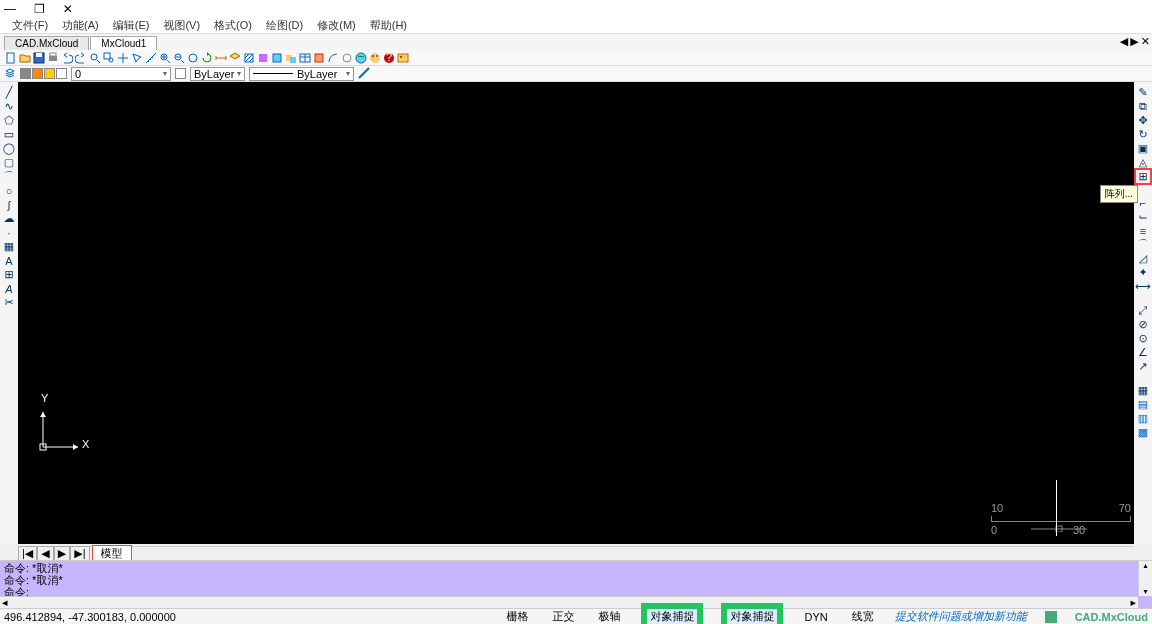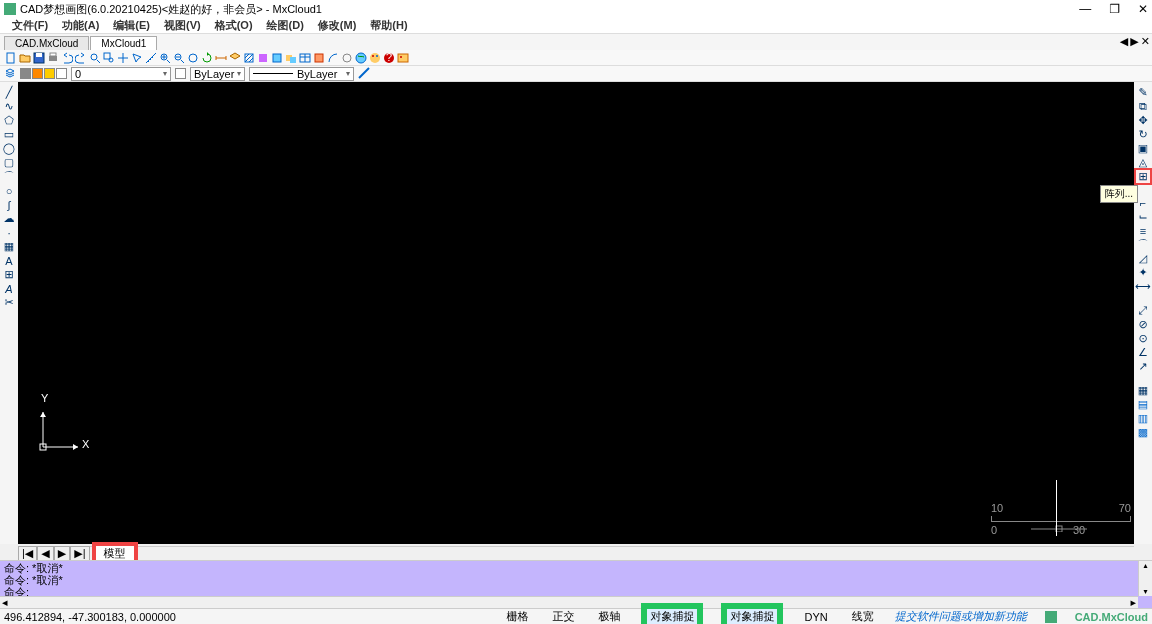--- a/index.html
+++ b/index.html
@@ -3,21 +3,21 @@
 <meta charset="utf-8">
 <style>
 * { margin:0; padding:0; box-sizing:border-box; font-family:"Microsoft YaHei",SimSun,sans-serif; font-size:11px; }
 body { background:#f0f0f0; width:1152px; height:624px; overflow:hidden; position:relative; }
 .titlebar { height:18px; background:#fff; display:flex; align-items:center; padding:0 4px; justify-content:space-between; }
 .titlebar .left { display:flex; align-items:center; gap:4px; }
 .titlebar .app-icon { width:12px; height:12px; background:#4a7; display:inline-block; }
 .titlebar .controls { display:flex; gap:18px; }
 .titlebar .controls span { cursor:pointer; font-size:12px; }
 .menubar { height:16px; background:#fff; display:flex; align-items:center; padding:0 6px; gap:2px; border-bottom:1px solid #ddd; }
-.menubar span { padding:0 6px; color:#333; cursor:pointer;font-weight:bold; }
+.menubar span { padding:0 6px; color:#333; cursor:pointer; }
 .tabbar { height:16px; background:#f5f5f5; display:flex; align-items:flex-end; padding:0 4px; position:relative; }
 .tabbar .tab { padding:1px 10px; border:1px solid #aaa; border-bottom:none; background:#fff; margin-right:1px; font-size:10px; cursor:pointer; }
 .tabbar .tab.inactive { background:#e8e8e8; }
 .tabbar .rbuttons { position:absolute; right:2px; top:1px; display:flex; gap:2px; font-size:9px; }
 .toolbar1 { height:16px; background:#f8f8f8; display:flex; align-items:center; padding:0 4px; gap:1px; border-bottom:1px solid #ddd; }
 .toolbar1 .tbtn { width:13px; height:13px; display:inline-flex; align-items:center; justify-content:center; cursor:pointer; }
 .toolbar1 .tbtn svg { width:12px; height:12px; }
 .toolbar2 { height:16px; background:#f8f8f8; display:flex; align-items:center; padding:0 4px; gap:4px; border-bottom:1px solid #ddd; }
 .toolbar2 .swatches { display:flex; gap:1px; }
 .toolbar2 .sw { width:11px; height:11px; border:1px solid #888; cursor:pointer; }
@@ -33,42 +33,38 @@
 .scale { position:absolute; right:21px; bottom:8px; color:#999; font-size:8px; }
 .scale .bar { width:140px; height:6px; border:1px solid #888; border-top:none; margin:2px 0; }
 .scale .labels { display:flex; justify-content:space-between; width:140px; }
 .right-tools { width:18px; background:#f5f5f5; display:flex; flex-direction:column; align-items:center; padding-top:4px; gap:1px; position:absolute; right:0; top:82px; bottom:80px; }
 .right-tools .rt { width:14px; height:13px; display:flex; align-items:center; justify-content:center; cursor:pointer; color:#036; }
 .right-tools .rt.highlight { outline:2px solid #e44; background:#fee; }
 .right-tools .tooltip { position:absolute; right:14px; top:103px; background:#fffFE0; border:1px solid #888; padding:1px 4px; font-size:10px; white-space:nowrap; }
 .sheet-tabs { position:absolute; left:18px; right:18px; bottom:64px; height:14px; background:#f0f0f0; display:flex; align-items:center; font-size:9px; border-top:1px solid #ccc;}
 .sheet-tabs .nav { display:flex; gap:0; }
 .sheet-tabs .nav span { padding:0 3px; border:1px solid #aaa; cursor:pointer; }
-.sheet-tabs .stab { padding:0 8px; border:4px solid #ef4444; background:#fff; margin-left:2px; }
+.sheet-tabs .stab { padding:0 8px; border:1px solid #ef4444; background:#fff; margin-left:2px; }
 .cmdarea { position:absolute; left:0; right:0; bottom:16px; height:48px; background:#c4b5fd; border-top:1px solid #ccc; font-size:10px; padding:1px 4px; overflow:hidden; }
 .cmdarea .line { white-space:nowrap; line-height:12px; }
 .cmdarea .scrollbar { position:absolute; right:0; top:0; bottom:12px; width:14px; background:#f0f0f0; border-left:1px solid #ccc; }
 .cmdarea .hscroll { position:absolute; left:0; right:14px; bottom:0; height:12px; background:#f0f0f0; border-top:1px solid #ccc; display:flex; justify-content:space-between; align-items:center; padding:0 2px; font-size:9px; }
 .statusbar { position:absolute; left:0; right:0; bottom:0; height:16px; background:#f5f5f5; border-top:1px solid #ccc; display:flex; align-items:center; justify-content:space-between; padding:0 4px; font-size:10px; }
 .statusbar .right { display:flex; gap:18px; align-items:center; }
 .statusbar .right .mode { padding:0 3px; cursor:pointer; }
 .statusbar .right .mode.active { border:6px solid #22c55e; background:#def; }
 .statusbar .right .link { color:#06c; cursor:pointer;font-style:italic; }
 .statusbar .right .brand { color:#4a7; font-weight:bold; }
 .combo::after { content:"▾"; margin-left:auto; font-size:8px; color:#666; }
 .cursor-cross { position:absolute; right:95px; bottom:8px; width:1px; height:56px; background:#fff; }
 </style>
 </head>
 <body>
 
 <div class="titlebar">
-  <div class="left">
-    <span class="app-icon"></span>
-    <span>CAD梦想画图(6.0.20210425)&lt;姓赵的好，非会员&gt; - MxCloud1</span>
-  </div>
   <div class="controls">
     <span>—</span>
     <span>❐</span>
     <span>✕</span>
   </div>
 </div>
 
 <div class="menubar">
   <span>文件(F)</span>
   <span>功能(A)</span>

